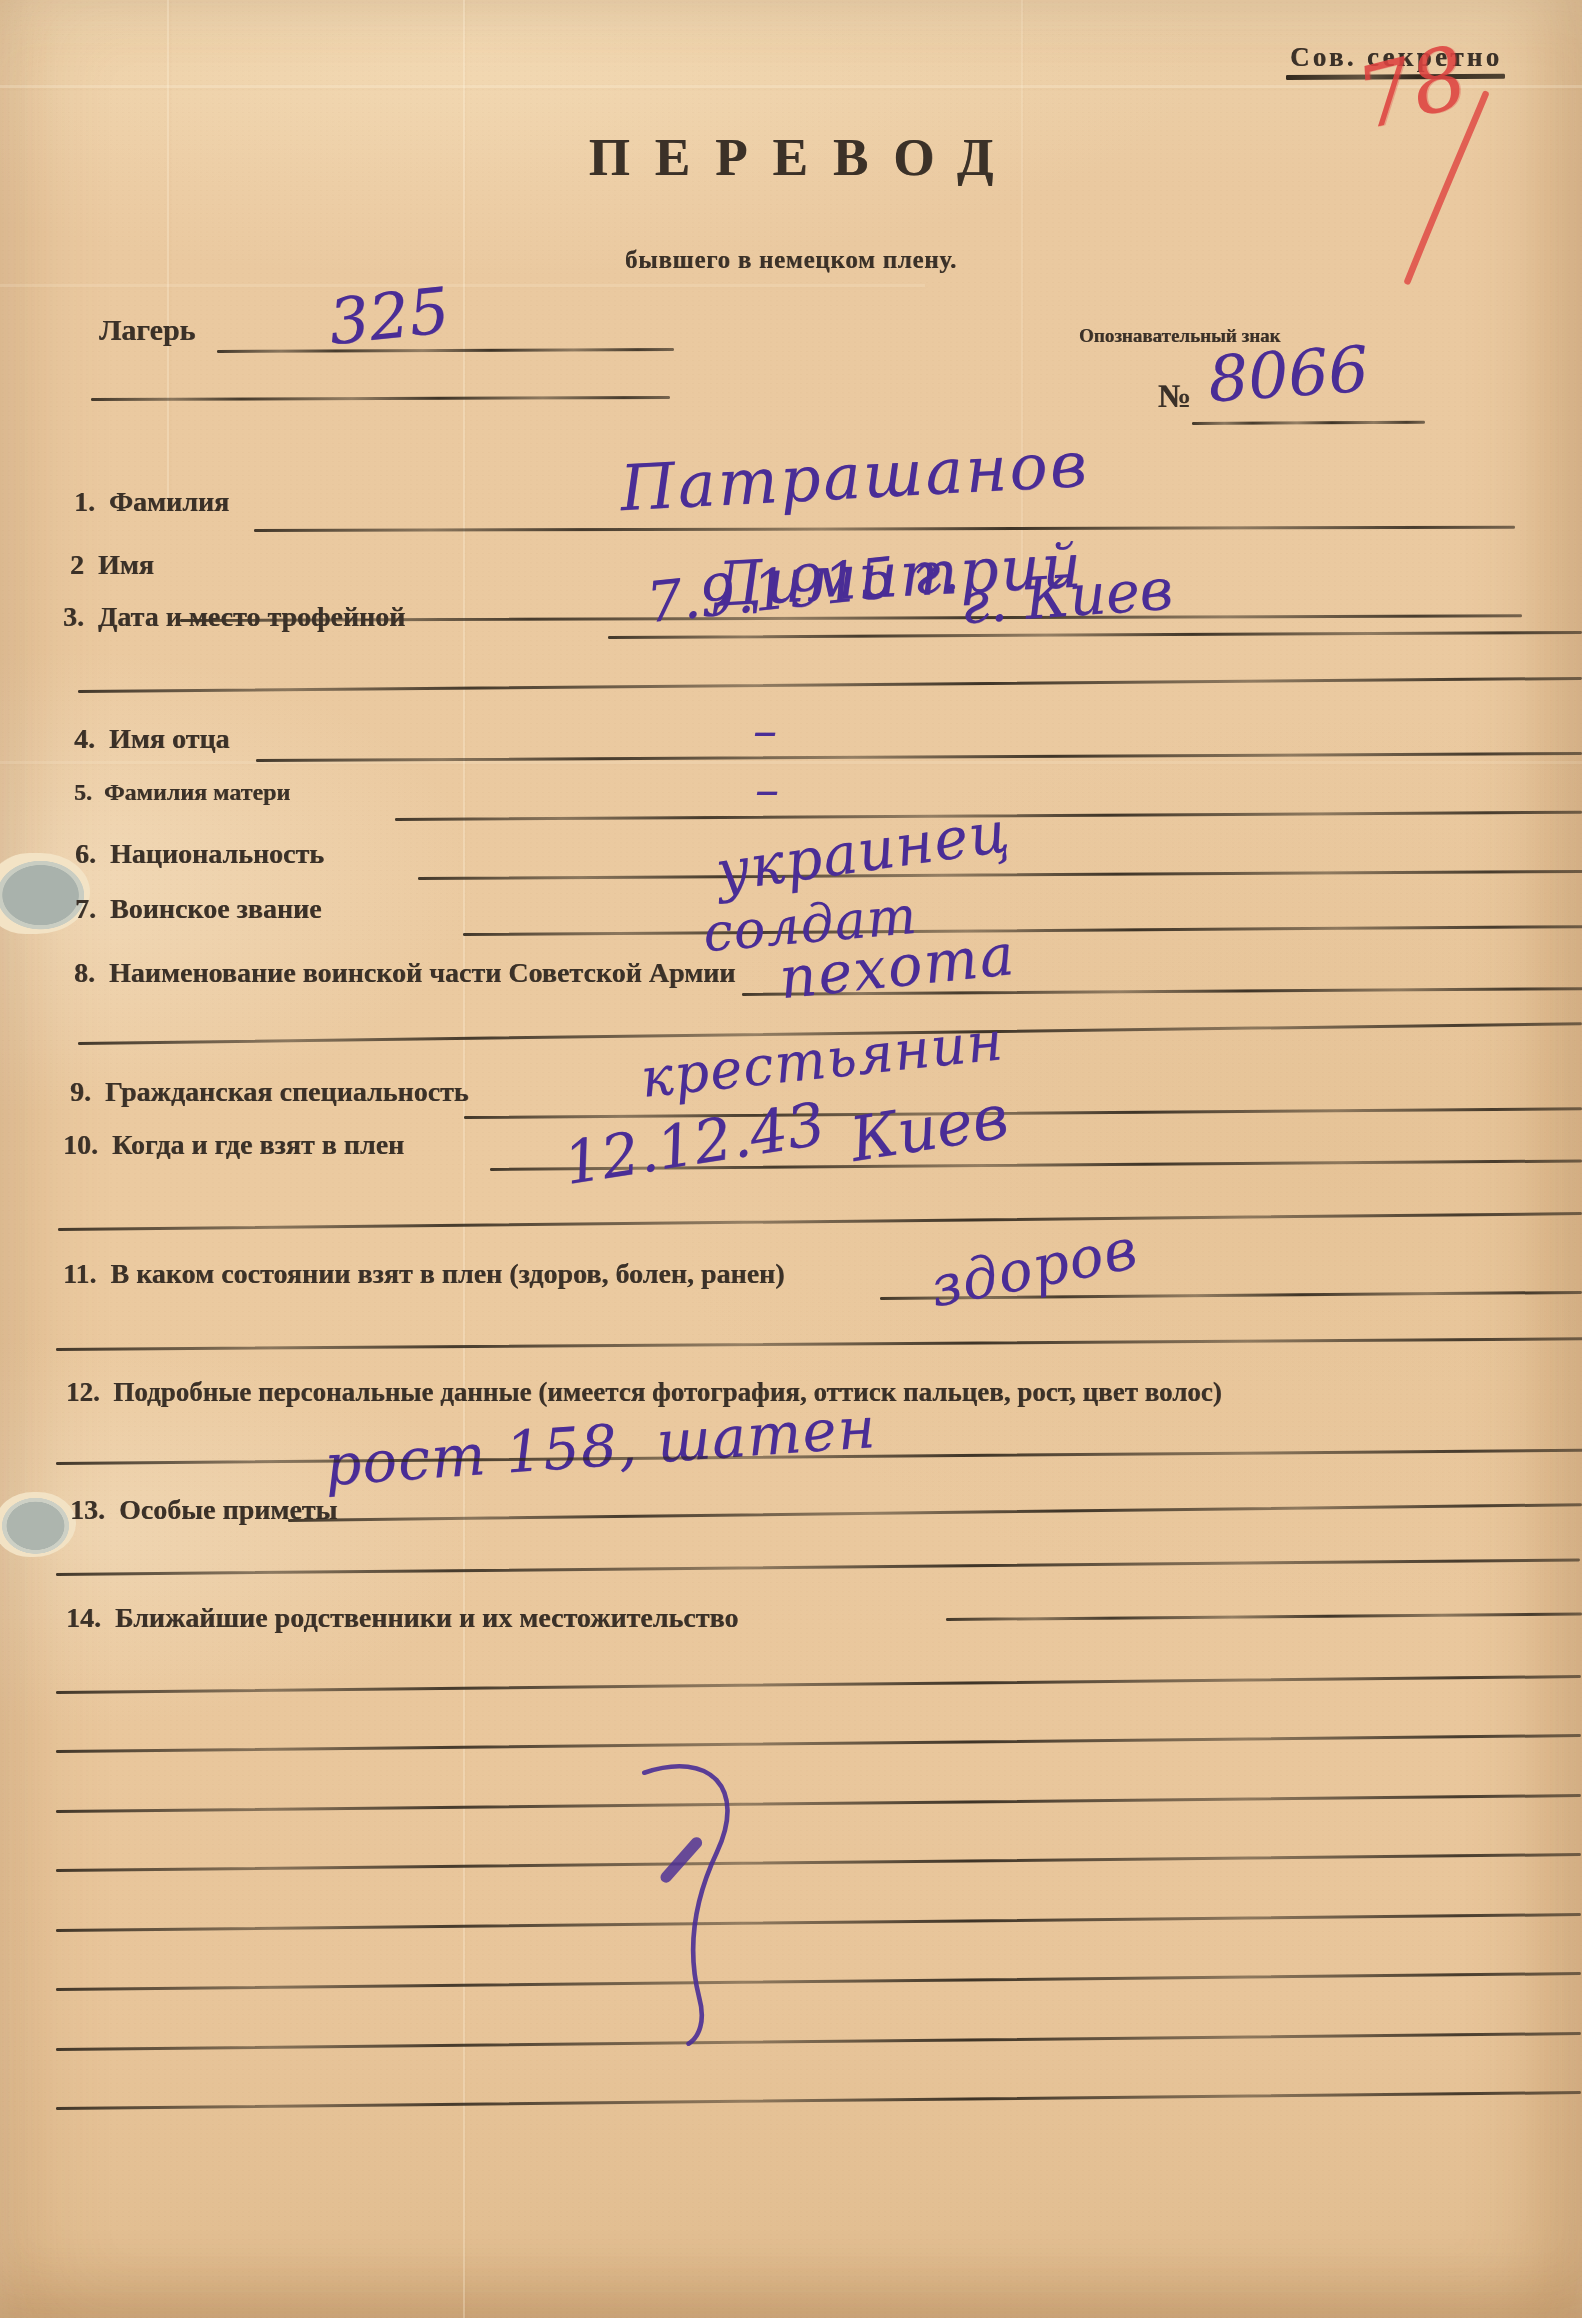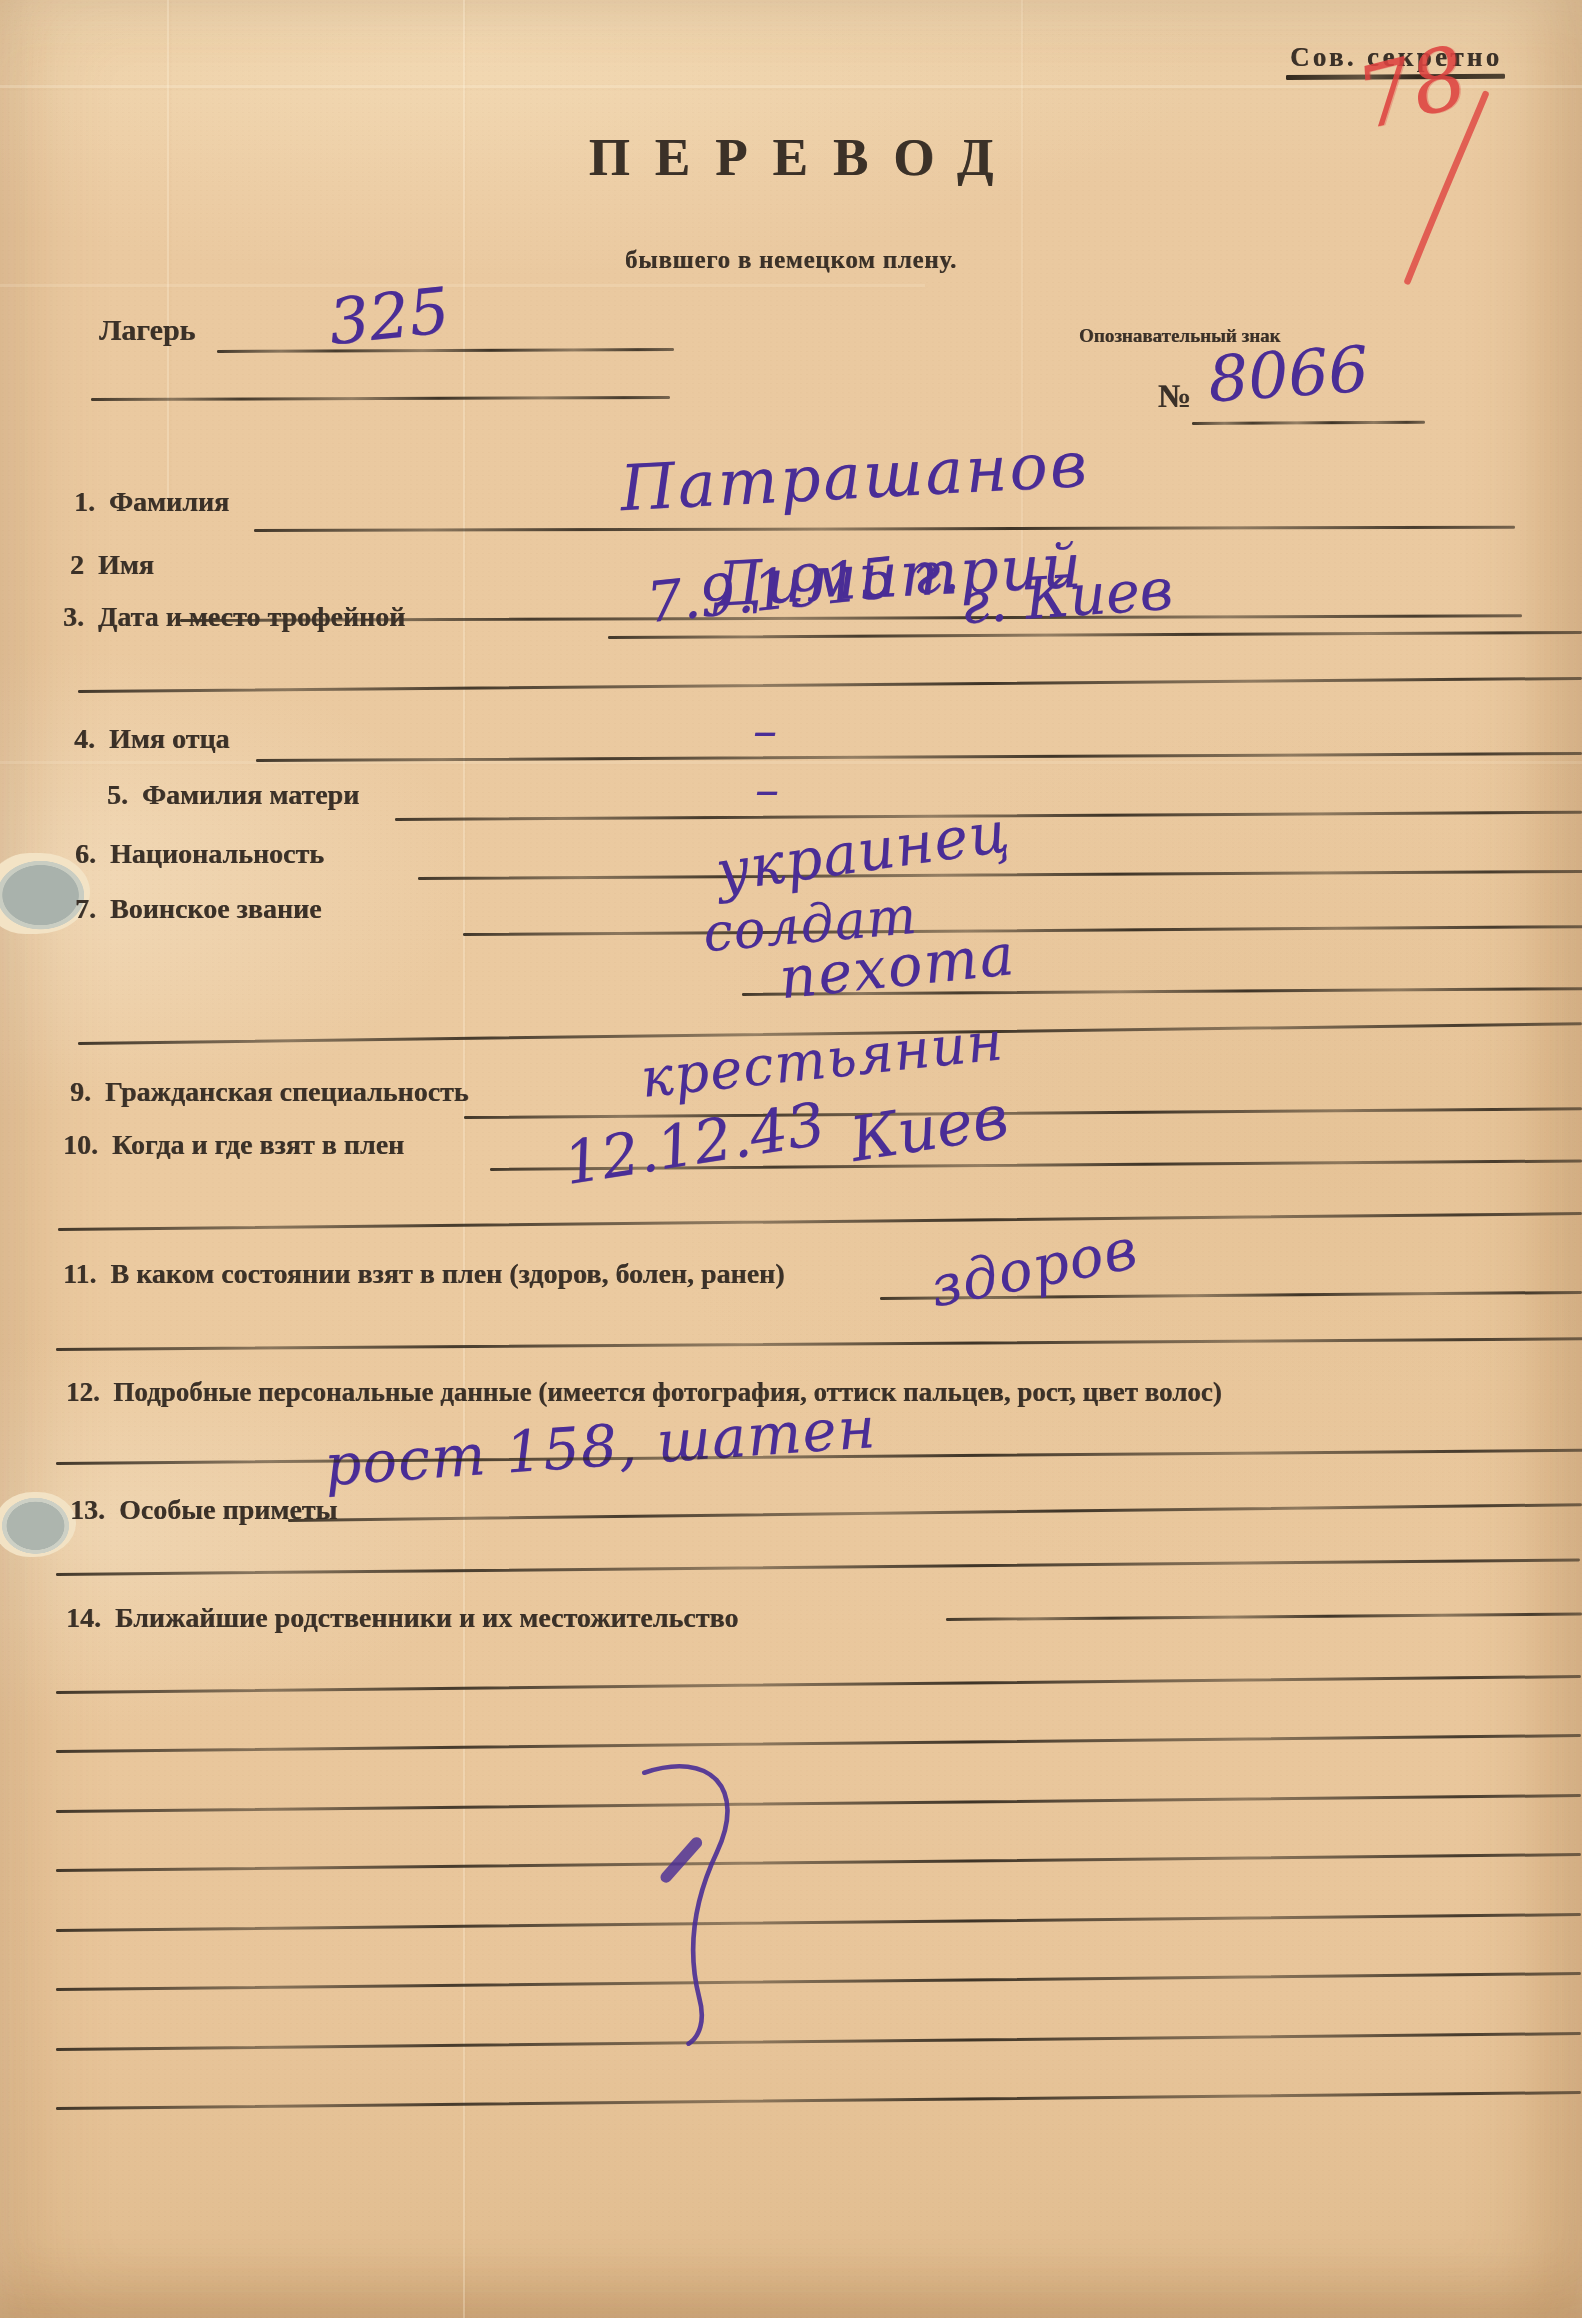--- a/index.html
+++ b/index.html
@@ -87,32 +87,33 @@
   <div class="rule" style="left:608px;top:636px;width:974px;transform:rotate(-0.3deg);"></div>
   <div class="hw" style="left:646px;top:554px;font-size:56px;transform:rotate(-6deg);">7.9.1915 г.</div>
   <div class="hw" style="left:960px;top:563px;font-size:57px;transform:rotate(-4deg);">г. Киев</div>
 
   <div class="rule" style="left:78px;top:690px;width:1504px;transform:rotate(-0.5deg);"></div>
 
   <div class="lbl" style="left:74px;top:723px;font-size:28px;"><span>4.</span>&nbsp;&nbsp;<span>Имя отца</span></div>
   <div class="rule" style="left:256px;top:759px;width:1326px;transform:rotate(-0.3deg);"></div>
   <div class="hw" style="left:753px;top:702px;font-size:48px;">–</div>
 
-  <div class="lbl" style="left:74px;top:779px;font-size:28px;margin-left:33px;"><span>5.</span>&nbsp;&nbsp;<span>Фамилия матери</span></div>
+  <div class="lbl" style="left:74px;top:779px;font-size:24px;"><span>5.</span>&nbsp;&nbsp;<span>Фамилия матери</span></div>
   <div class="rule" style="left:395px;top:818px;width:1187px;transform:rotate(-0.35deg);"></div>
   <div class="hw" style="left:755px;top:761px;font-size:48px;">–</div>
 
   <div class="lbl" style="left:75px;top:838px;font-size:28px;"><span>6.</span>&nbsp;&nbsp;<span>Национальность</span></div>
   <div class="rule" style="left:418px;top:877px;width:1165px;transform:rotate(-0.35deg);"></div>
   <div class="hw" style="left:715px;top:818px;font-size:57px;letter-spacing:1.3px;transform:rotate(-8deg);">украинец</div>
 
   <div class="lbl" style="left:75px;top:893px;font-size:28px;"><span>7.</span>&nbsp;&nbsp;<span>Воинское звание</span></div>
   <div class="rule" style="left:463px;top:933px;width:1120px;transform:rotate(-0.4deg);"></div>
   <div class="hw" style="left:703px;top:894px;font-size:52px;letter-spacing:1.3px;transform:rotate(-5deg);">солдат</div>
 
+  <div class="lbl" style="left:74px;top:957px;font-size:28px;"><span>8.</span>&nbsp;&nbsp;<span>Наименование воинской части Советской Армии</span></div>
   <div class="rule" style="left:742px;top:993px;width:841px;transform:rotate(-0.4deg);"></div>
   <div class="hw" style="left:779px;top:933px;font-size:57px;letter-spacing:2px;transform:rotate(-6deg);">пехота</div>
 
   <div class="rule" style="left:78px;top:1042px;width:1504px;transform:rotate(-0.75deg);"></div>
 
   <div class="lbl" style="left:70px;top:1076px;font-size:28px;"><span>9.</span>&nbsp;&nbsp;<span>Гражданская специальность</span></div>
   <div class="rule" style="left:464px;top:1116px;width:1118px;transform:rotate(-0.45deg);"></div>
   <div class="hw" style="left:640px;top:1028px;font-size:54px;letter-spacing:1.3px;transform:rotate(-6deg);">крестьянин</div>
 
   <div class="lbl" style="left:63px;top:1129px;font-size:28px;"><span>10.</span>&nbsp;&nbsp;<span>Когда и где взят в плен</span></div>

